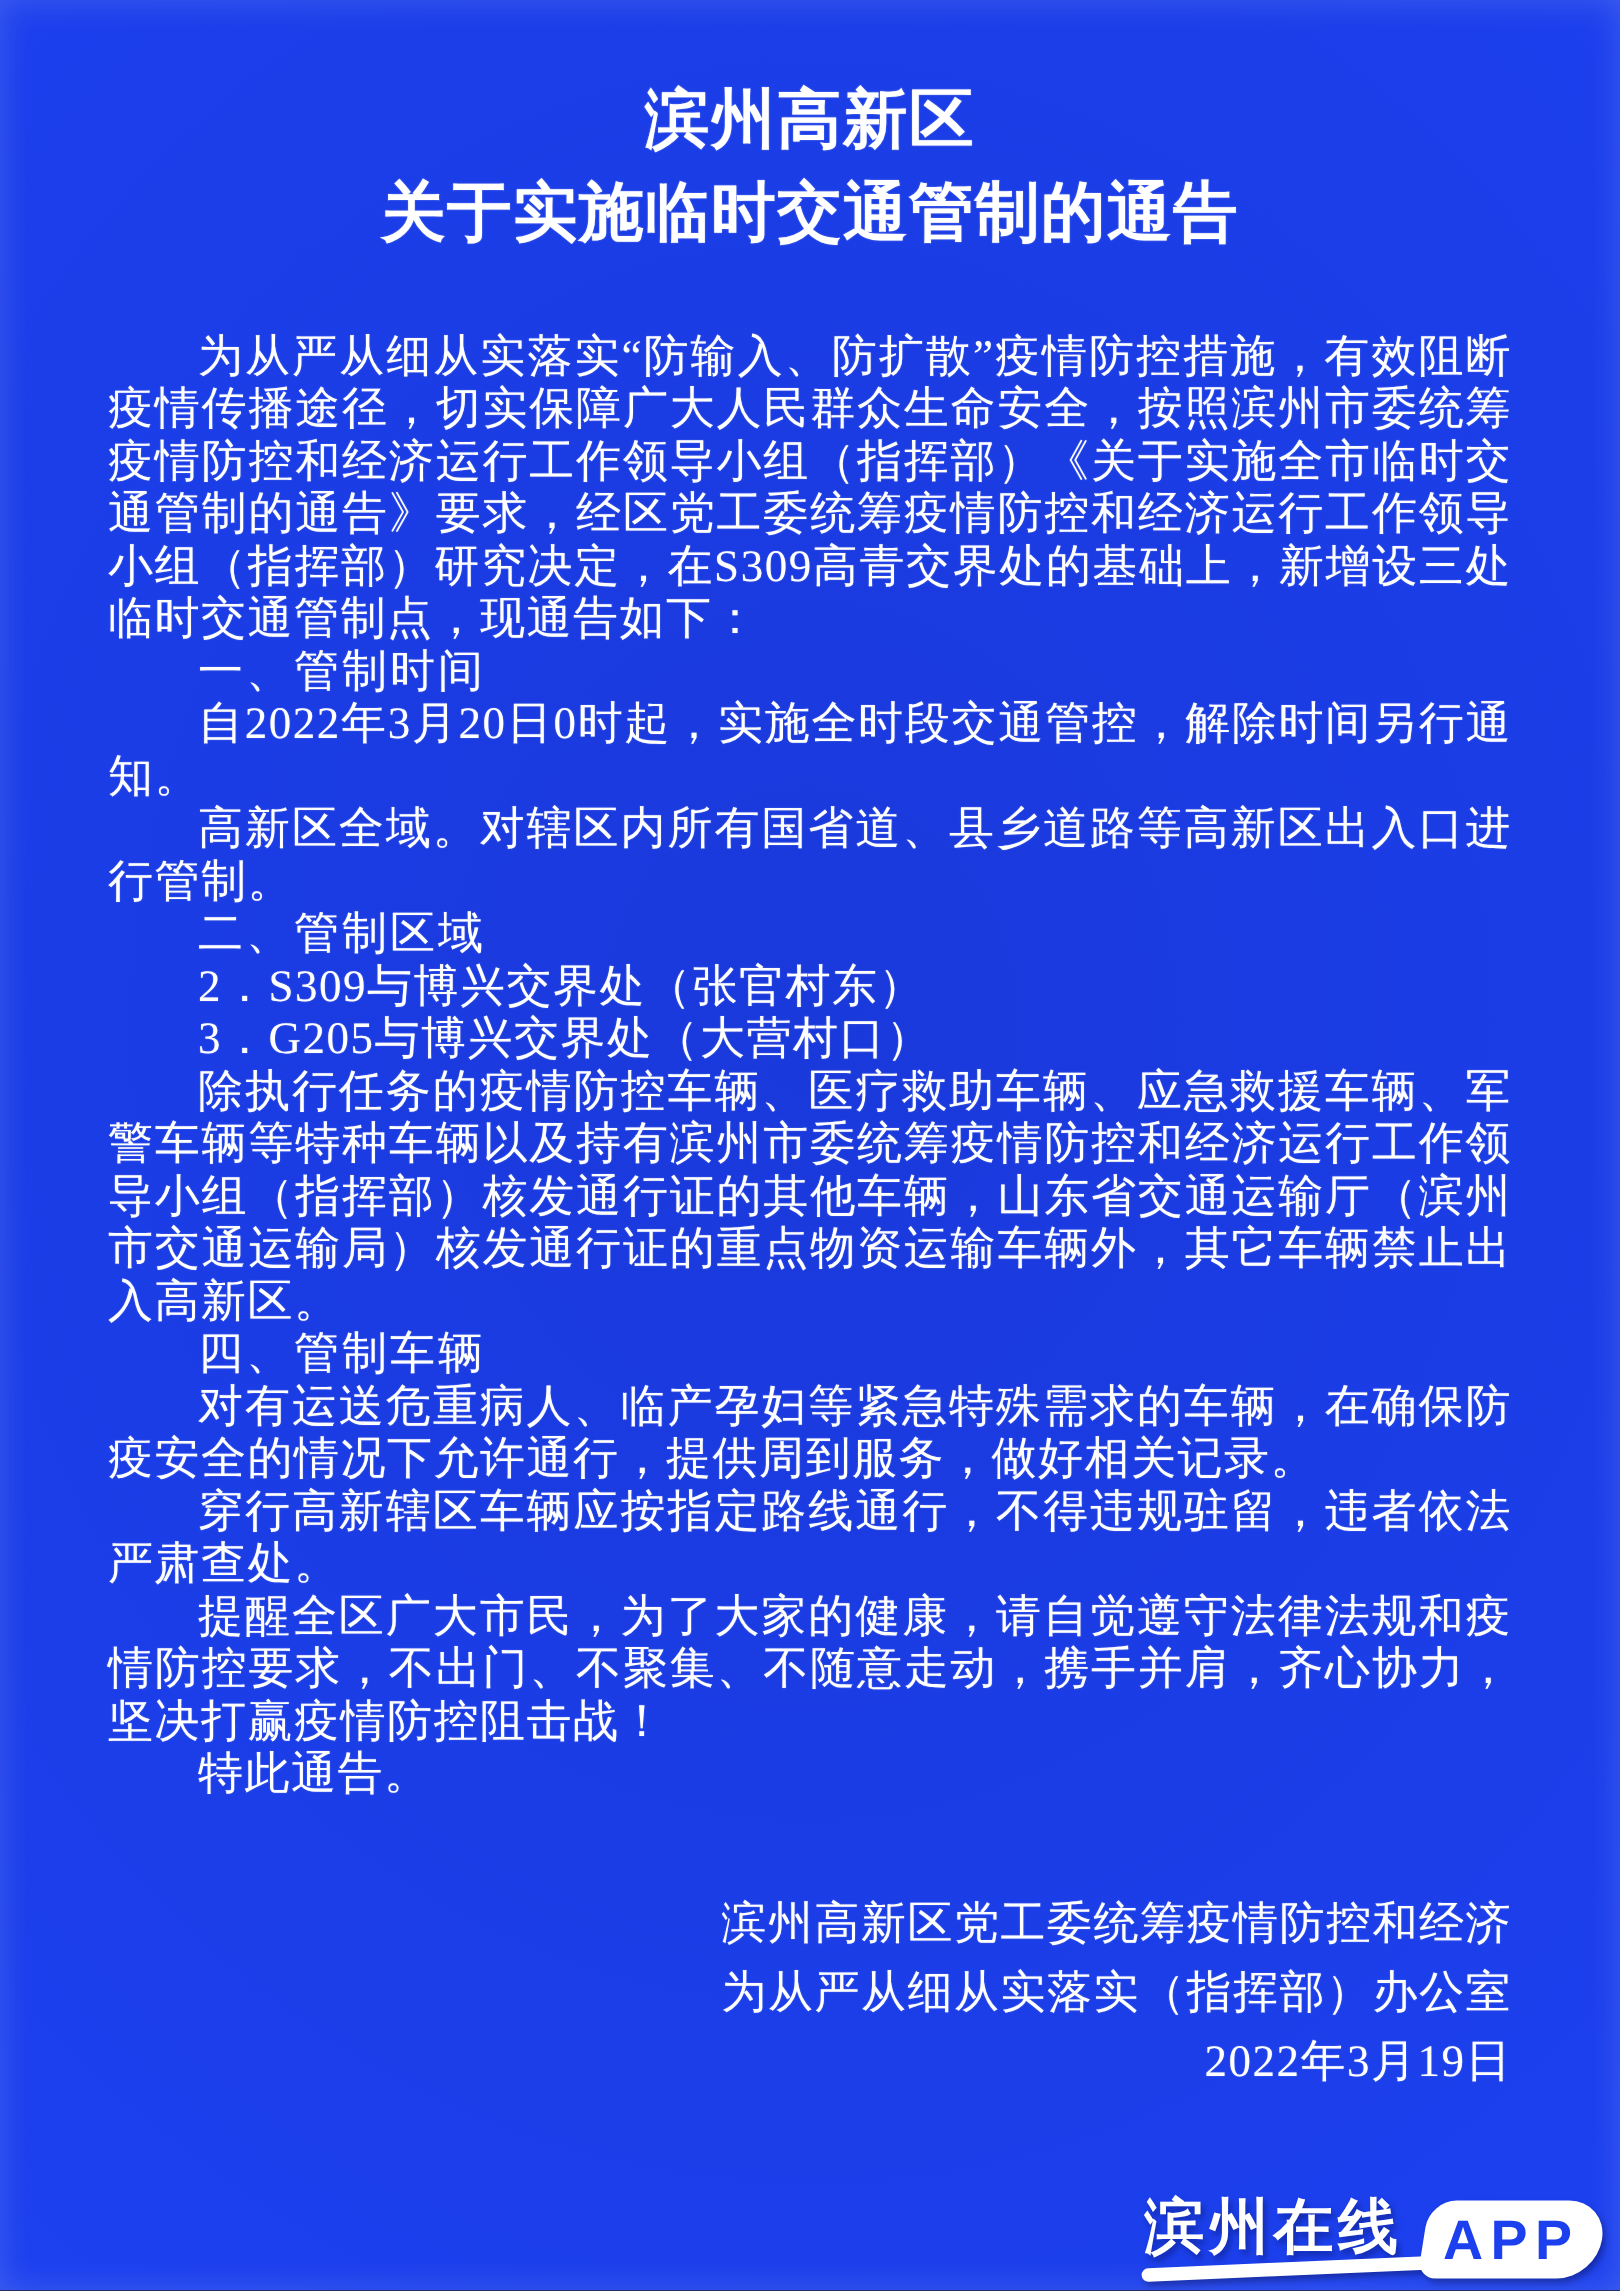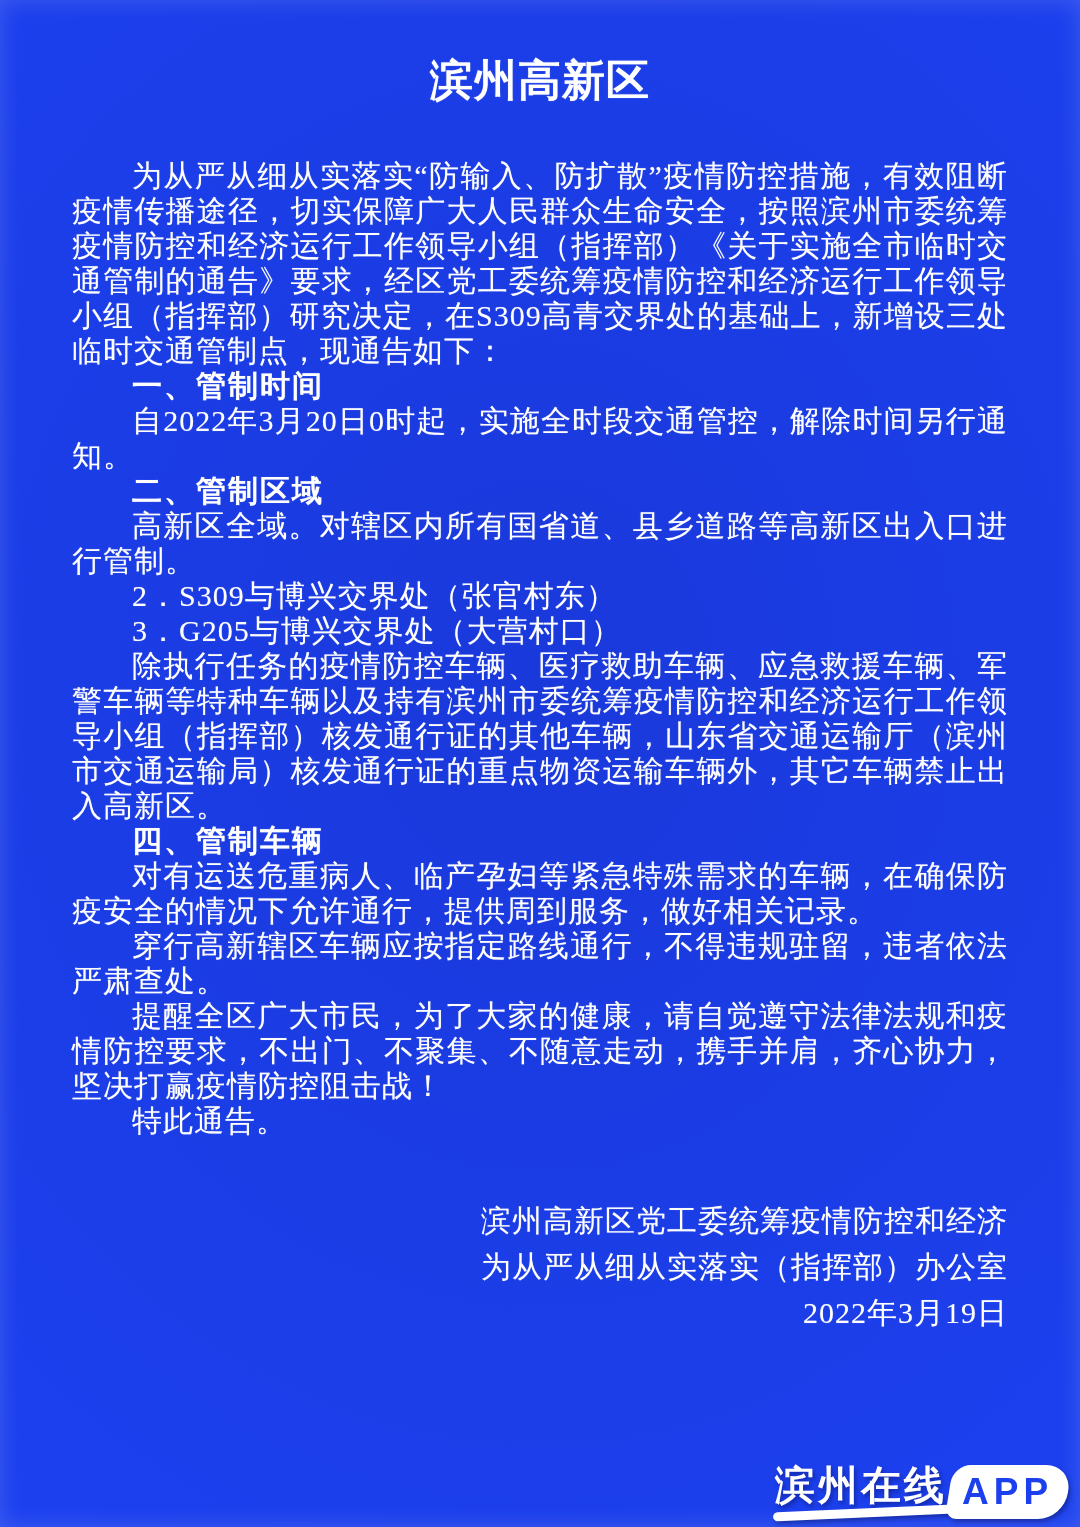--- a/index.html
+++ b/index.html
@@ -36,39 +36,41 @@
   .content{
     margin:46px 72px 0 72px;
     font-size:30px;
     line-height:35px;
     letter-spacing:1px;
     text-align:justify;
     text-shadow:0 0 1px rgba(235,240,255,.4);
   }
   .para{margin:0;text-indent:2em;}
   .heading{
-    font-weight:700;
+    font-weight:400;
     font-family:"Liberation Sans","DejaVu Sans",sans-serif;
     letter-spacing:2px;
   }
   .signature{
     margin:60px 72px 0 auto;
     width:max-content;
     text-align:right;
     font-size:30px;
     line-height:46px;
     letter-spacing:1px;
     text-shadow:0 0 1px rgba(235,240,255,.4);
   }
   .watermark{
     position:absolute;
     right:12px;bottom:8px;
     display:flex;
+    align-items:flex-end;
     filter:drop-shadow(2px 3px 2px rgba(0,0,40,.35));
     font-family:"Liberation Sans","DejaVu Sans",sans-serif;
+    gap:12px;
   }
   .wm-text{
     position:relative;
     font-size:40px;
     font-weight:900;
     letter-spacing:3px;
     line-height:1;
     padding:0 6px 14px 2px;
     color:var(--text);
   }
@@ -98,30 +100,31 @@
     line-height:1;
   }
 </style>
 </head>
 <body>
 
 <div class="page">
 
   <div class="title">
     <div>滨州高新区</div>
+    <div>关于实施临时交通管制的通告</div>
   </div>
 
   <div class="content">
     <p class="para">为从严从细从实落实“防输入、防扩散”疫情防控措施，有效阻断疫情传播途径，切实保障广大人民群众生命安全，按照滨州市委统筹疫情防控和经济运行工作领导小组（指挥部）《关于实施全市临时交通管制的通告》要求，经区党工委统筹疫情防控和经济运行工作领导小组（指挥部）研究决定，在S309高青交界处的基础上，新增设三处临时交通管制点，现通告如下：</p>
 
     <p class="para heading">一、管制时间</p>
     <p class="para">自2022年3月20日0时起，实施全时段交通管控，解除时间另行通知。</p>
 
+    <p class="para">高新区全域。对辖区内所有国省道、县乡道路等高新区出入口进行管制。</p>
     <p class="para heading">二、管制区域</p>
-    <p class="para">高新区全域。对辖区内所有国省道、县乡道路等高新区出入口进行管制。</p>
 
     <p class="para">2．S309与博兴交界处（张官村东）</p>
     <p class="para">3．G205与博兴交界处（大营村口）</p>
 
     <p class="para">除执行任务的疫情防控车辆、医疗救助车辆、应急救援车辆、军警车辆等特种车辆以及持有滨州市委统筹疫情防控和经济运行工作领导小组（指挥部）核发通行证的其他车辆，山东省交通运输厅（滨州市交通运输局）核发通行证的重点物资运输车辆外，其它车辆禁止出入高新区。</p>
     <p class="para heading">四、管制车辆</p>
     <p class="para">对有运送危重病人、临产孕妇等紧急特殊需求的车辆，在确保防疫安全的情况下允许通行，提供周到服务，做好相关记录。</p>
     <p class="para">穿行高新辖区车辆应按指定路线通行，不得违规驻留，违者依法严肃查处。</p>
     <p class="para">提醒全区广大市民，为了大家的健康，请自觉遵守法律法规和疫情防控要求，不出门、不聚集、不随意走动，携手并肩，齐心协力，坚决打赢疫情防控阻击战！</p>
 

